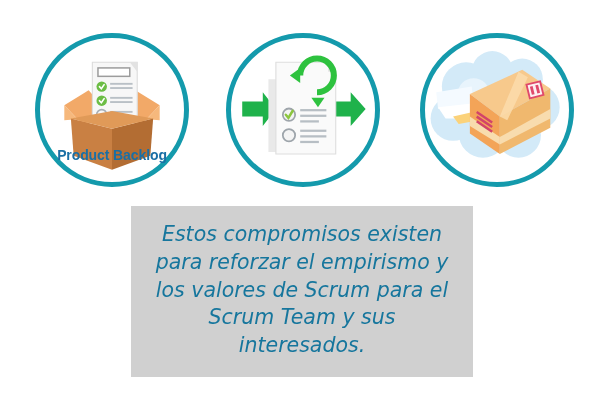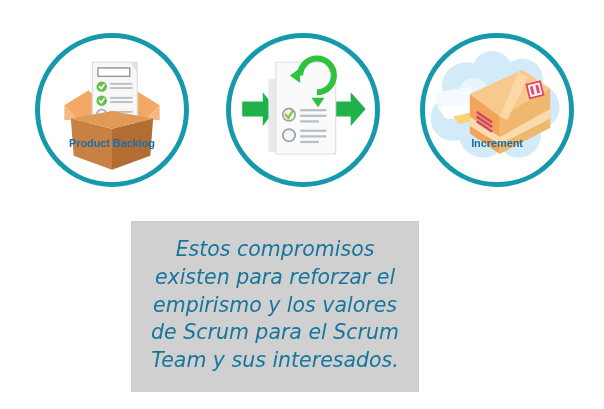--- a/index.html
+++ b/index.html
@@ -35,35 +35,35 @@
     width: 100%; height: 100%;
     border-radius: 50%;
     overflow: hidden;
   }
   .art-canvas svg { display: block; width: 100%; height: 100%; }
 
   .artifact-label {
     position: absolute;
     left: 0;
     right: 0;
-    top: 99px;
+    top: 109px;
     text-align: center;
-    font-size: 11px;
+    font-size: 14px;
     font-weight: bold;
     color: #1a6fa5;
     letter-spacing: -0.1px;
     white-space: nowrap;
   }
 
   
   #statement-panel {
     position: absolute;
     left: 131px;
-    top: 221px;
-    width: 288px;
+    top: 206px;
+    width: 342px;
     height: 171px;
     background: #d0d0d0;
     display: flex;
     align-items: center;
     justify-content: center;
     box-sizing: border-box;
     padding: 4px 14px 6px 14px;
   }
   #statement-text {
     margin: 0;
@@ -182,18 +182,17 @@
         <rect x="119" y="51" width="3" height="9"></rect>
       </g>
 
       <g fill="#d2436a">
         <rect x="56" y="78" width="20" height="2.6" transform="rotate(34 56 78)"></rect>
         <rect x="56" y="83" width="20" height="2.6" transform="rotate(34 56 83)"></rect>
         <rect x="56" y="88" width="20" height="2.6" transform="rotate(34 56 88)"></rect>
       </g>
     </svg>
   </div>
-  <div class="artifact-label">Increment</div>
 </div>
 
 <div id="statement-panel">
   <p id="statement-text">Estos compromisos existen para reforzar el empirismo y los valores de Scrum para el Scrum Team y sus interesados.</p>
 </div>
 
 </body></html>

